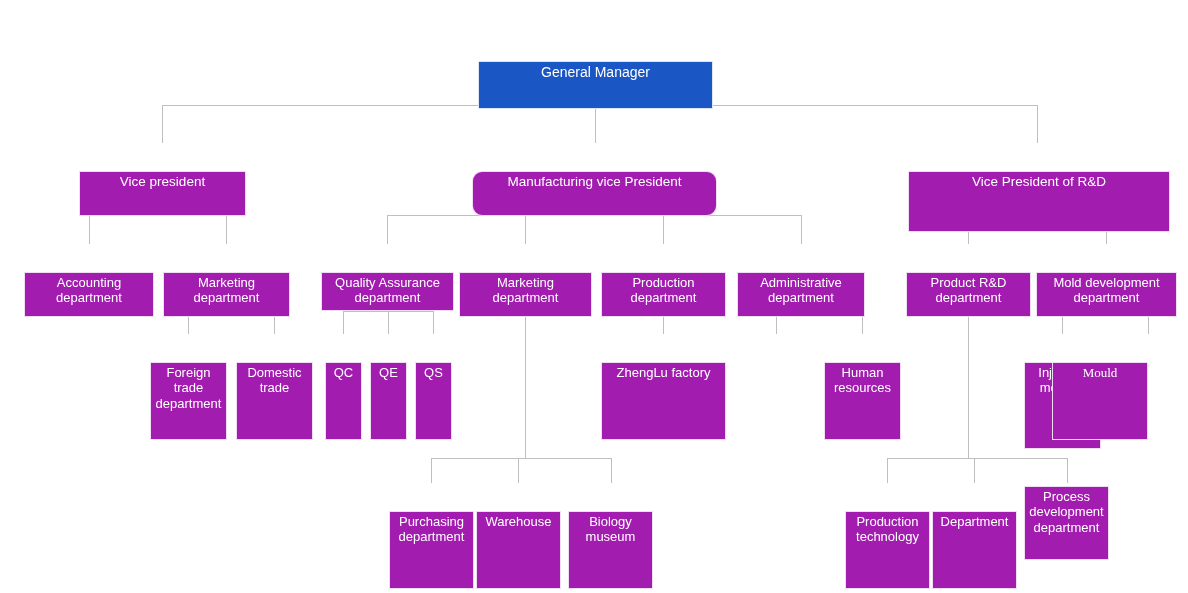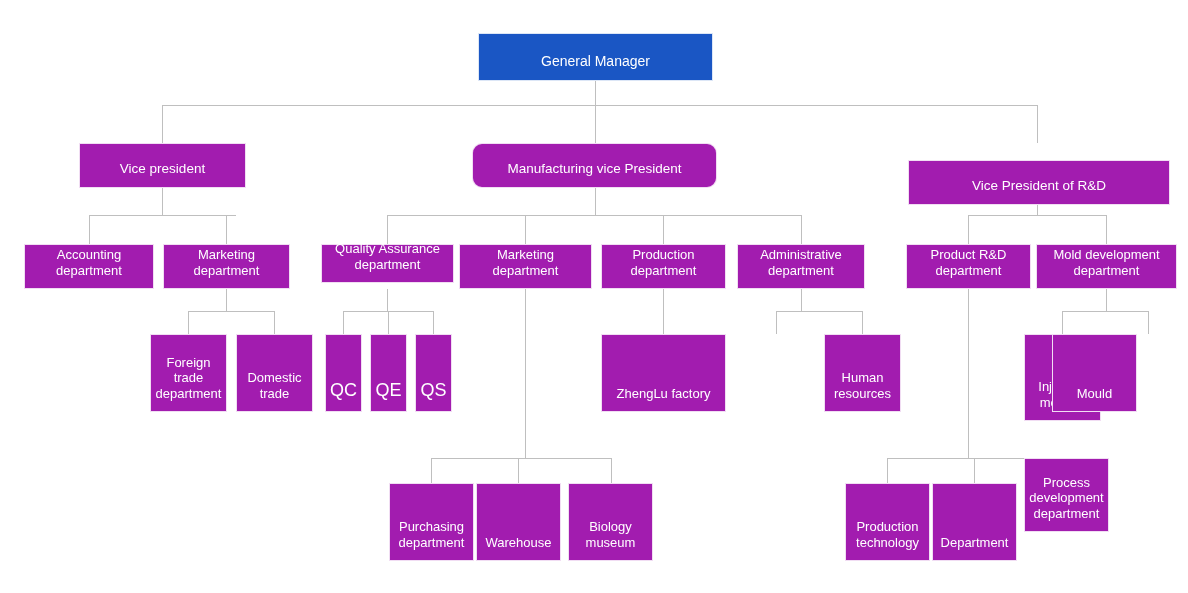--- a/index.html
+++ b/index.html
@@ -14,41 +14,42 @@
     position: relative;
     width: 1188px;
     height: 593px;
     background: #ffffff;
     overflow: hidden;
   }
   .node {
     position: absolute;
     box-sizing: border-box;
     display: flex;
-    align-items: flex-end;
+    align-items: flex-start;
     justify-content: center;
     text-align: center;
     color: #ffffff;
     line-height: 1.18;
-    padding: 10px 4px;
+    padding: 2px 4px;
     border: 1px solid rgba(255,255,255,0.85);
     z-index: 3;
+    margin-top: 28px;
   }
   .node-root {
     background: #1a56c4;
     font-size: 14px;
   }
   .node-child {
     background: #a21caf;
     font-size: 13.5px;
   }
   .node-l2 { font-size: 13.5px; }
   .node-l3 { font-size: 13px; }
   .node-l4 { font-size: 13px; }
-  .node-small { font-size: 18px; }
+  .node-small { font-size: 13px; }
   .node-label {
     display: block;
     white-space: pre-line;
   }
   .conn {
     position: absolute;
     background: #bfbfbf;
     z-index: 1;
   }
   .conn-v { width: 1px; }
@@ -120,21 +121,21 @@
   <div class="node node-root" style="left:478px; top:33px; width:235px; height:48px;">
     <span class="node-label">General Manager</span>
   </div>
 
   <div class="node node-child node-l2" style="left:79px; top:143px; width:167px; height:45px;">
     <span class="node-label">Vice president</span>
   </div>
   <div class="node node-child node-l2" style="left:472px; top:143px; width:245px; height:45px;border-radius:10px;">
     <span class="node-label">Manufacturing vice President</span>
   </div>
-  <div class="node node-child node-l2" style="left:908px; top:160px; width:262px; height:45px;">
+  <div class="node node-child node-l2" style="left:908px; top:143px; width:262px; height:61px;">
     <span class="node-label">Vice President of R&amp;D</span>
   </div>
 
   <div class="node node-child node-l3" style="left:24px; top:244px; width:130px; height:45px;">
     <span class="node-label">Accounting
 department</span>
   </div>
   <div class="node node-child node-l3" style="left:163px; top:244px; width:127px; height:45px;">
     <span class="node-label">Marketing
 department</span>
@@ -191,21 +192,21 @@
   </div>
   <div class="node node-child node-l4" style="left:824px; top:334px; width:77px; height:78px;">
     <span class="node-label">Human
 resources</span>
   </div>
 
   <div class="node node-child node-l4" style="left:1024px; top:334px; width:77px; height:87px;">
     <span class="node-label">Injection
 molding</span>
   </div>
-  <div class="node node-child node-l4" style="left:1052px; top:334px; width:85px; height:78px;">
+  <div class="node node-child node-l4" style="left:1052px; top:334px; width:96px; height:78px;font-family:Liberation Serif, serif;">
     <span class="node-label">Mould</span>
   </div>
 
   <div class="node node-child node-l4" style="left:389px; top:483px; width:85px; height:78px;">
     <span class="node-label">Purchasing
 department</span>
   </div>
   <div class="node node-child node-l4" style="left:476px; top:483px; width:85px; height:78px;">
     <span class="node-label">Warehouse</span>
   </div>

